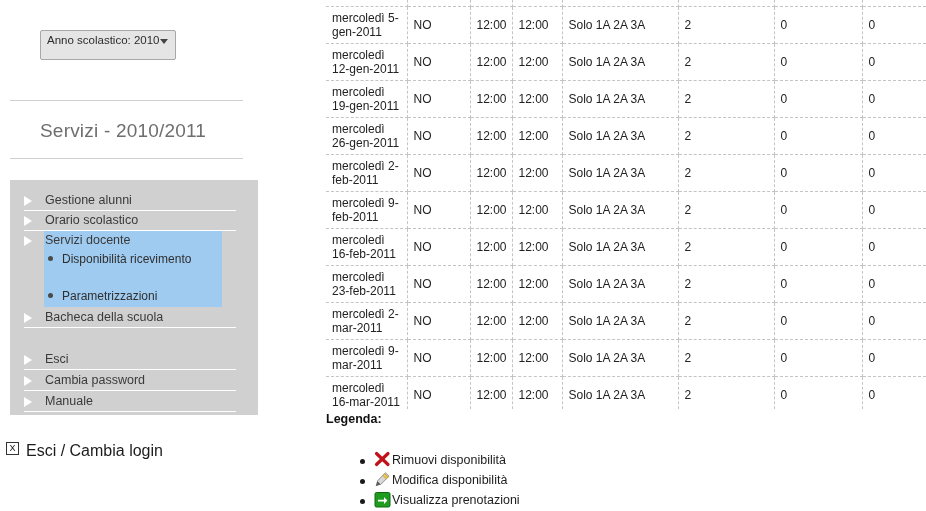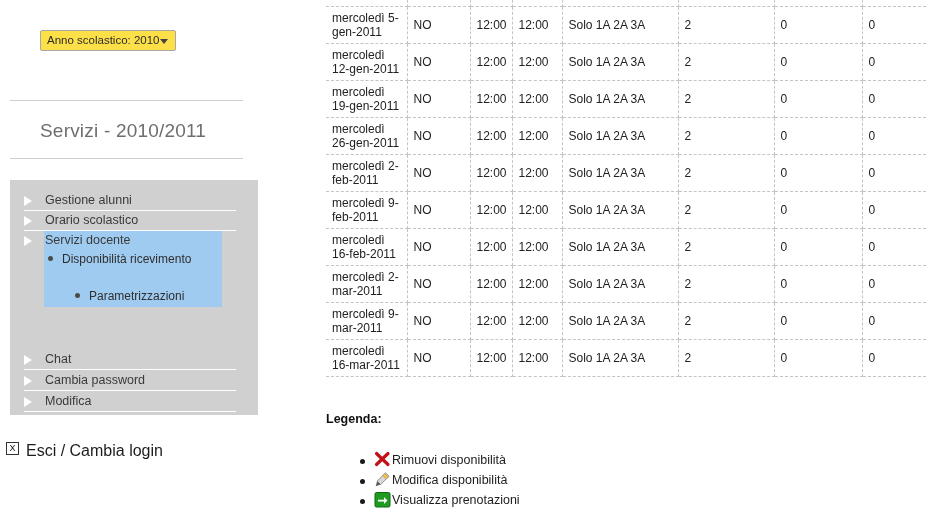--- a/index.html
+++ b/index.html
@@ -20,23 +20,23 @@
   
   #left-panel {
     position: absolute;
     left: 0; top: 0;
     width: 300px; height: 511px;
   }
 
   #year-select {
     position: absolute;
     left: 40px; top: 30px;
-    width: 136px; height: 21px;
+    width: 136px; height: 30px;
     box-sizing: border-box;
-    background: #fde047;
+    background: #e5e5e5;
     border: 1px solid #a8a8a8;
     border-radius: 2px;
     font-family: "Liberation Sans", sans-serif;
     font-size: 11.5px;
     color: #2c2c2c;
     padding: 0 18px 0 6px;
     line-height: 19px;
     white-space: nowrap;
     overflow: hidden;
     cursor: default;
@@ -132,21 +132,21 @@
     line-height: 14px;
   }
   .subitem .bullet {
     position: absolute;
     left: -14px; top: 4px;
     width: 5px; height: 5px;
     border-radius: 50%;
     background: #4a4a4a;
   }
   #sub-disp { top: 252px; }
-  #sub-param { top: 289px; margin-left: 27px; }
+  #sub-param { top: 289px; }
 
   #logout {
     position: absolute;
     left: 6px; top: 442px;
     height: 16px;
   }
   #logout .xbox {
     position: absolute;
     left: 0; top: 0;
     width: 13px; height: 13px;
@@ -286,31 +286,35 @@
   <div id="servizi-label">Servizi docente</div>
   <div class="subitem" id="sub-disp">
     <span class="bullet"></span>
     <span>Disponibilità ricevimento</span>
   </div>
   <div class="subitem" id="sub-param">
     <span class="bullet"></span>
     <span>Parametrizzazioni</span>
   </div>
 
+  <div class="menu-item" style="top:308px">
+    <span class="arrow"></span>
+    <span class="mlabel">Bacheca della scuola</span>
+  </div>
   <div class="menu-item" style="top:350px">
     <span class="arrow"></span>
-    <span class="mlabel">Chat</span>
+    <span class="mlabel">Esci</span>
   </div>
   <div class="menu-item" style="top:371px">
     <span class="arrow"></span>
     <span class="mlabel">Cambia password</span>
   </div>
   <div class="menu-item" style="top:392px">
     <span class="arrow"></span>
-    <span class="mlabel">Modifica</span>
+    <span class="mlabel">Manuale</span>
   </div>
 
   <div id="logout">
     <span class="xbox">X</span>
     <span class="ltext">Esci / Cambia login</span>
   </div>
 </div>
 
 <div id="table-wrap">
   <table class="sched">
@@ -399,20 +403,30 @@
           <td>mercoledì 16-feb-2011</td>
           <td>NO</td>
           <td>12:00</td>
           <td>12:00</td>
           <td>Solo 1A 2A 3A</td>
           <td>2</td>
           <td>0</td>
           <td class="last">0</td>
         </tr>
         <tr>
+          <td>mercoledì 23-feb-2011</td>
+          <td>NO</td>
+          <td>12:00</td>
+          <td>12:00</td>
+          <td>Solo 1A 2A 3A</td>
+          <td>2</td>
+          <td>0</td>
+          <td class="last">0</td>
+        </tr>
+        <tr>
           <td>mercoledì 2-mar-2011</td>
           <td>NO</td>
           <td>12:00</td>
           <td>12:00</td>
           <td>Solo 1A 2A 3A</td>
           <td>2</td>
           <td>0</td>
           <td class="last">0</td>
         </tr>
         <tr>

